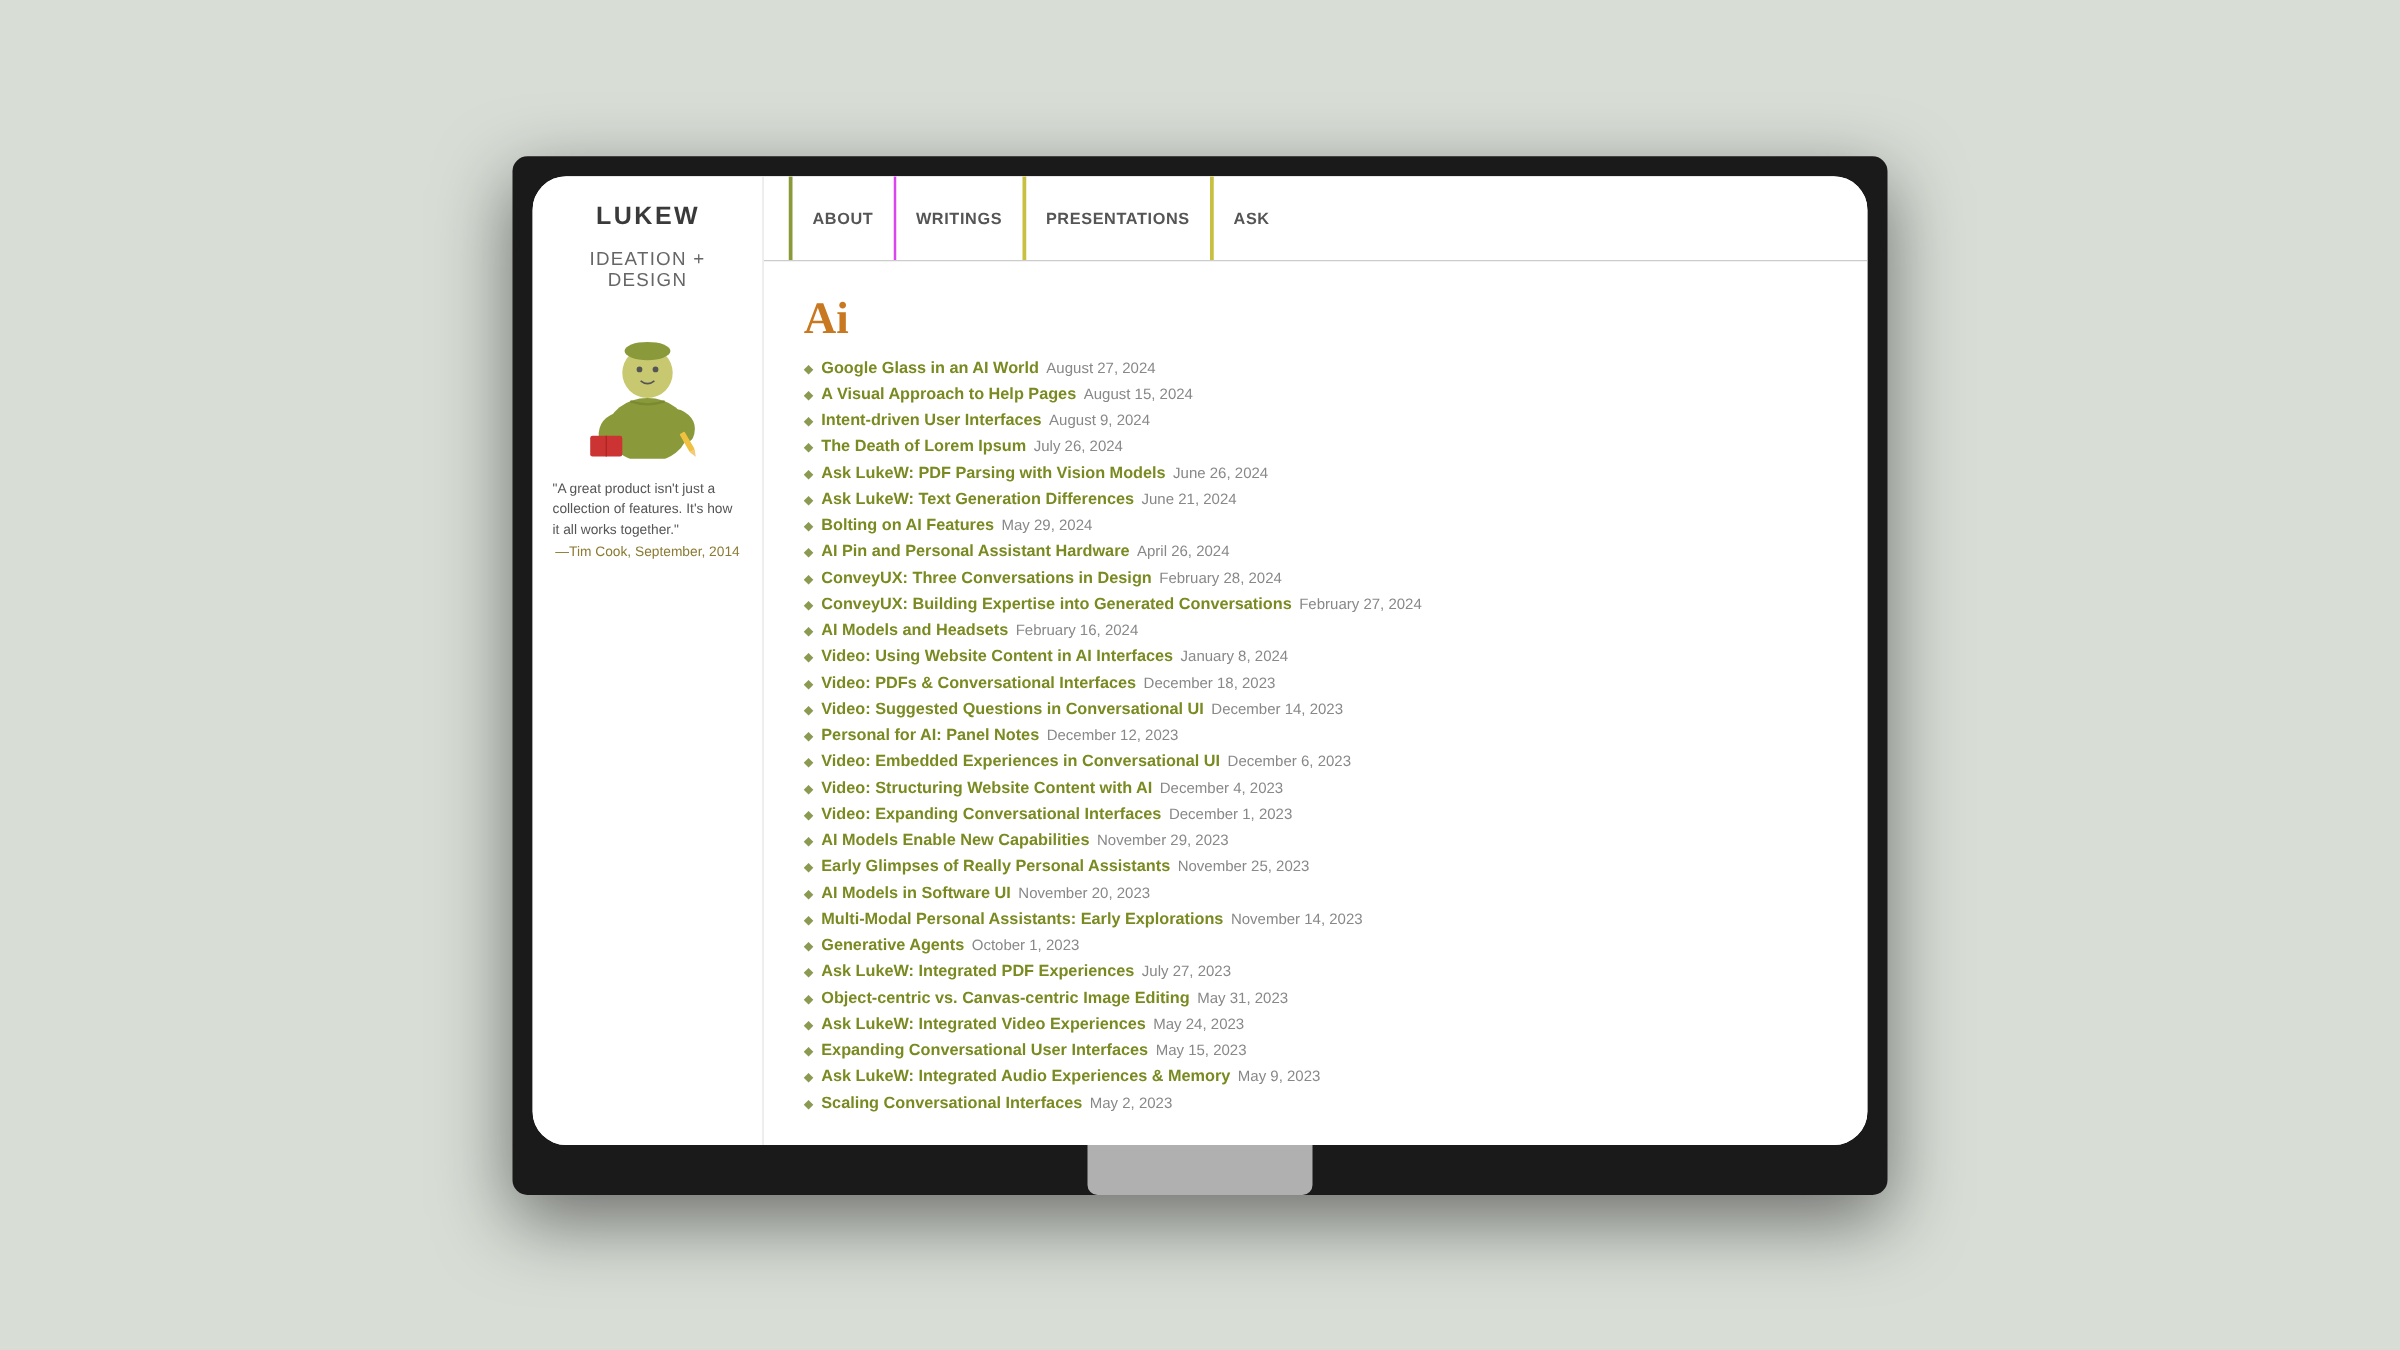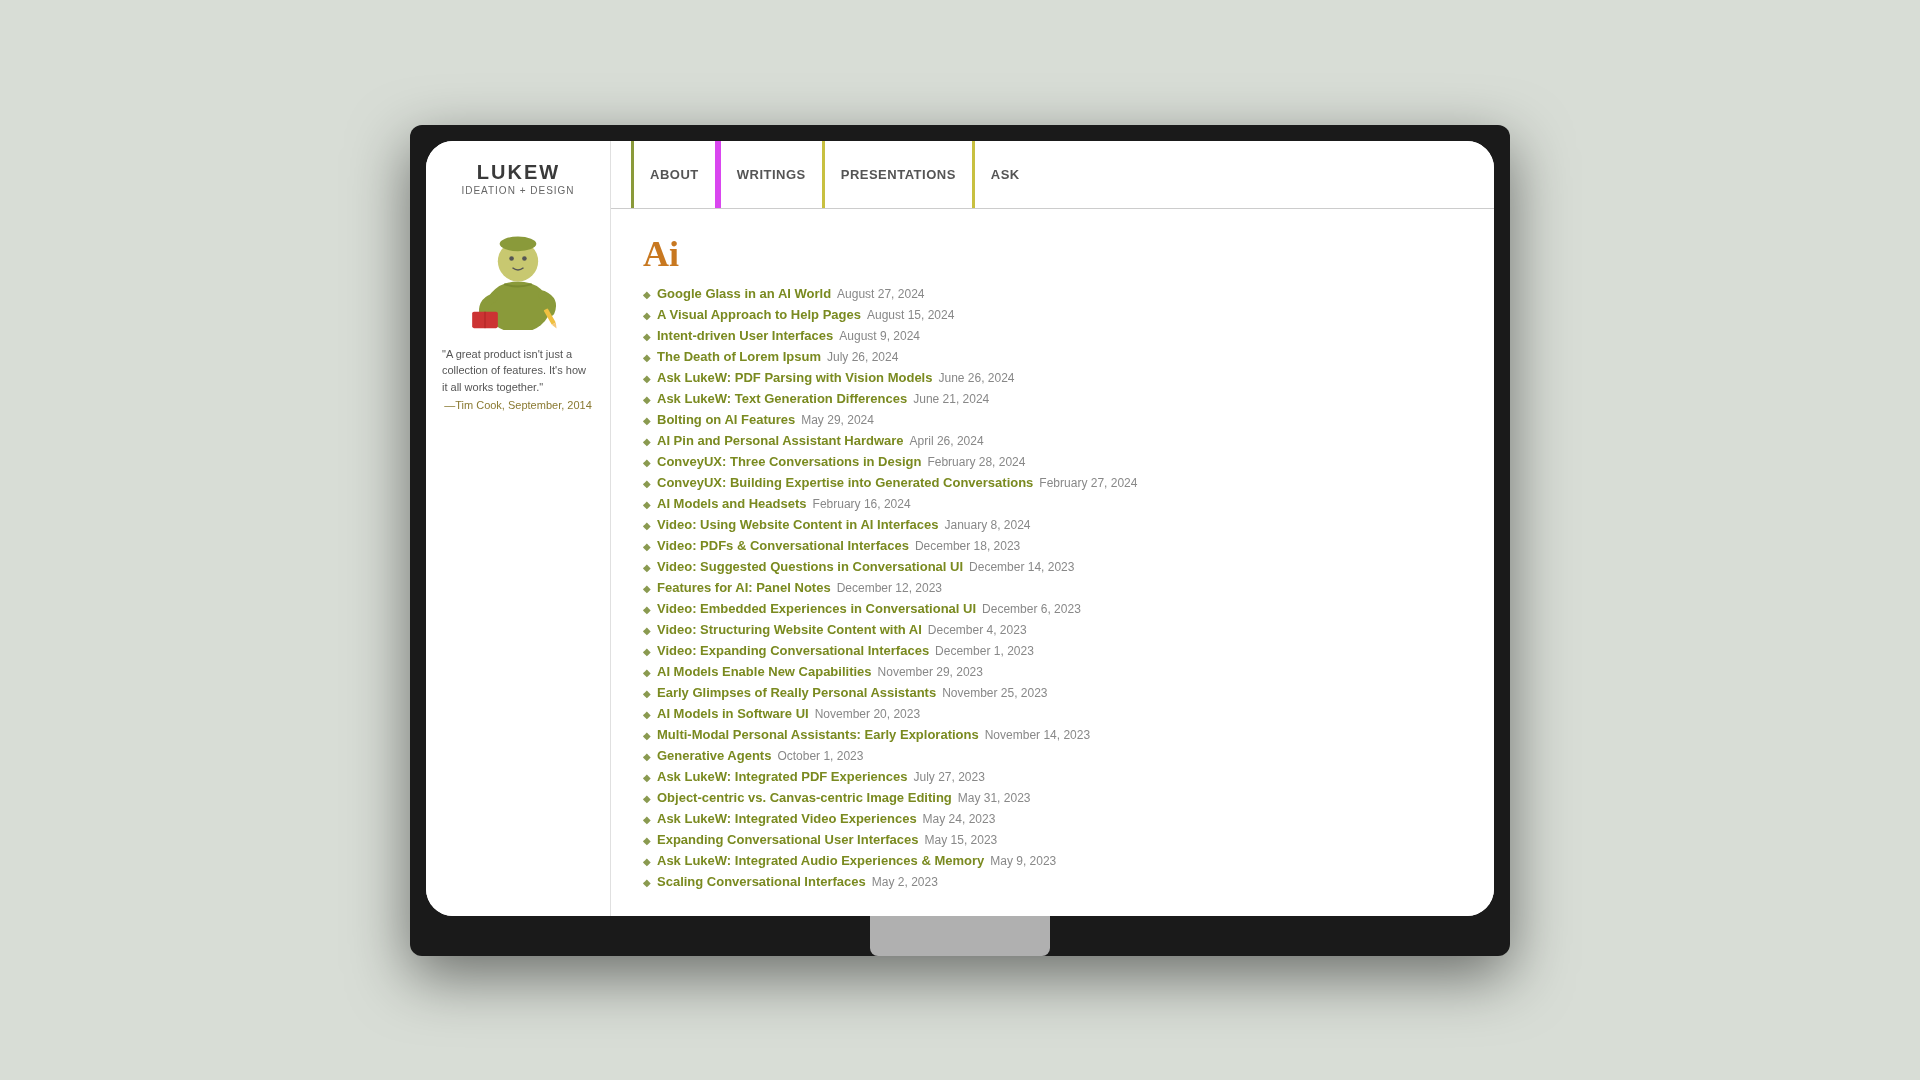--- a/index.html
+++ b/index.html
@@ -57,25 +57,25 @@
     .logo-text {
       font-size: 22px;
       font-weight: bold;
       color: #3a3a3a;
       letter-spacing: 1px;
       font-family: 'Arial Black', Arial, sans-serif;
       line-height: 1;
     }
 
     .logo-subtitle {
-      font-size: 10px;
+      font-size: 15px;
       color: #666;
       letter-spacing: 1px;
       text-transform: uppercase;
-      margin-top: 2px;
+      margin-top: 16px;
     }
 
     .avatar-container {
       width: 130px;
       height: 110px;
       margin: 8px 0;
     }
 
     
     .avatar-svg {
@@ -253,21 +253,21 @@
       <div class="quote-text">"A great product isn't just a collection of features. It's how it all works together."</div>
       <div class="quote-attribution">—Tim Cook, September, 2014</div>
     </div>
 
     <div class="main-content">
 
       <nav class="nav-bar">
         <a class="nav-item" style="border-left:3px solid #8a9a3a;">
           <span>ABOUT</span>
         </a>
-        <a class="nav-item" style="border-left:6px solid #d946ef;">
+        <a class="nav-item" style="border-left:2px solid #d946ef;">
           <span>WRITINGS</span>
         </a>
         <a class="nav-item" style="border-left:3px solid #c8c040;">
           <span>PRESENTATIONS</span>
         </a>
         <a class="nav-item" style="border-left:3px solid #c8c040;">
           <span>ASK</span>
         </a>
       </nav>
 
@@ -342,21 +342,21 @@
               <a class="article-link" href="#">Video: PDFs &amp; Conversational Interfaces</a>
               <span class="article-date">December 18, 2023</span>
             </li>
             <li class="article-item">
               <span class="article-bullet">◆</span>
               <a class="article-link" href="#">Video: Suggested Questions in Conversational UI</a>
               <span class="article-date">December 14, 2023</span>
             </li>
             <li class="article-item">
               <span class="article-bullet">◆</span>
-              <a class="article-link" href="#">Features for AI: Panel Notes</a>
+              <a class="article-link" href="#">Personal for AI: Panel Notes</a>
               <span class="article-date">December 12, 2023</span>
             </li>
             <li class="article-item">
               <span class="article-bullet">◆</span>
               <a class="article-link" href="#">Video: Embedded Experiences in Conversational UI</a>
               <span class="article-date">December 6, 2023</span>
             </li>
             <li class="article-item">
               <span class="article-bullet">◆</span>
               <a class="article-link" href="#">Video: Structuring Website Content with AI</a>

